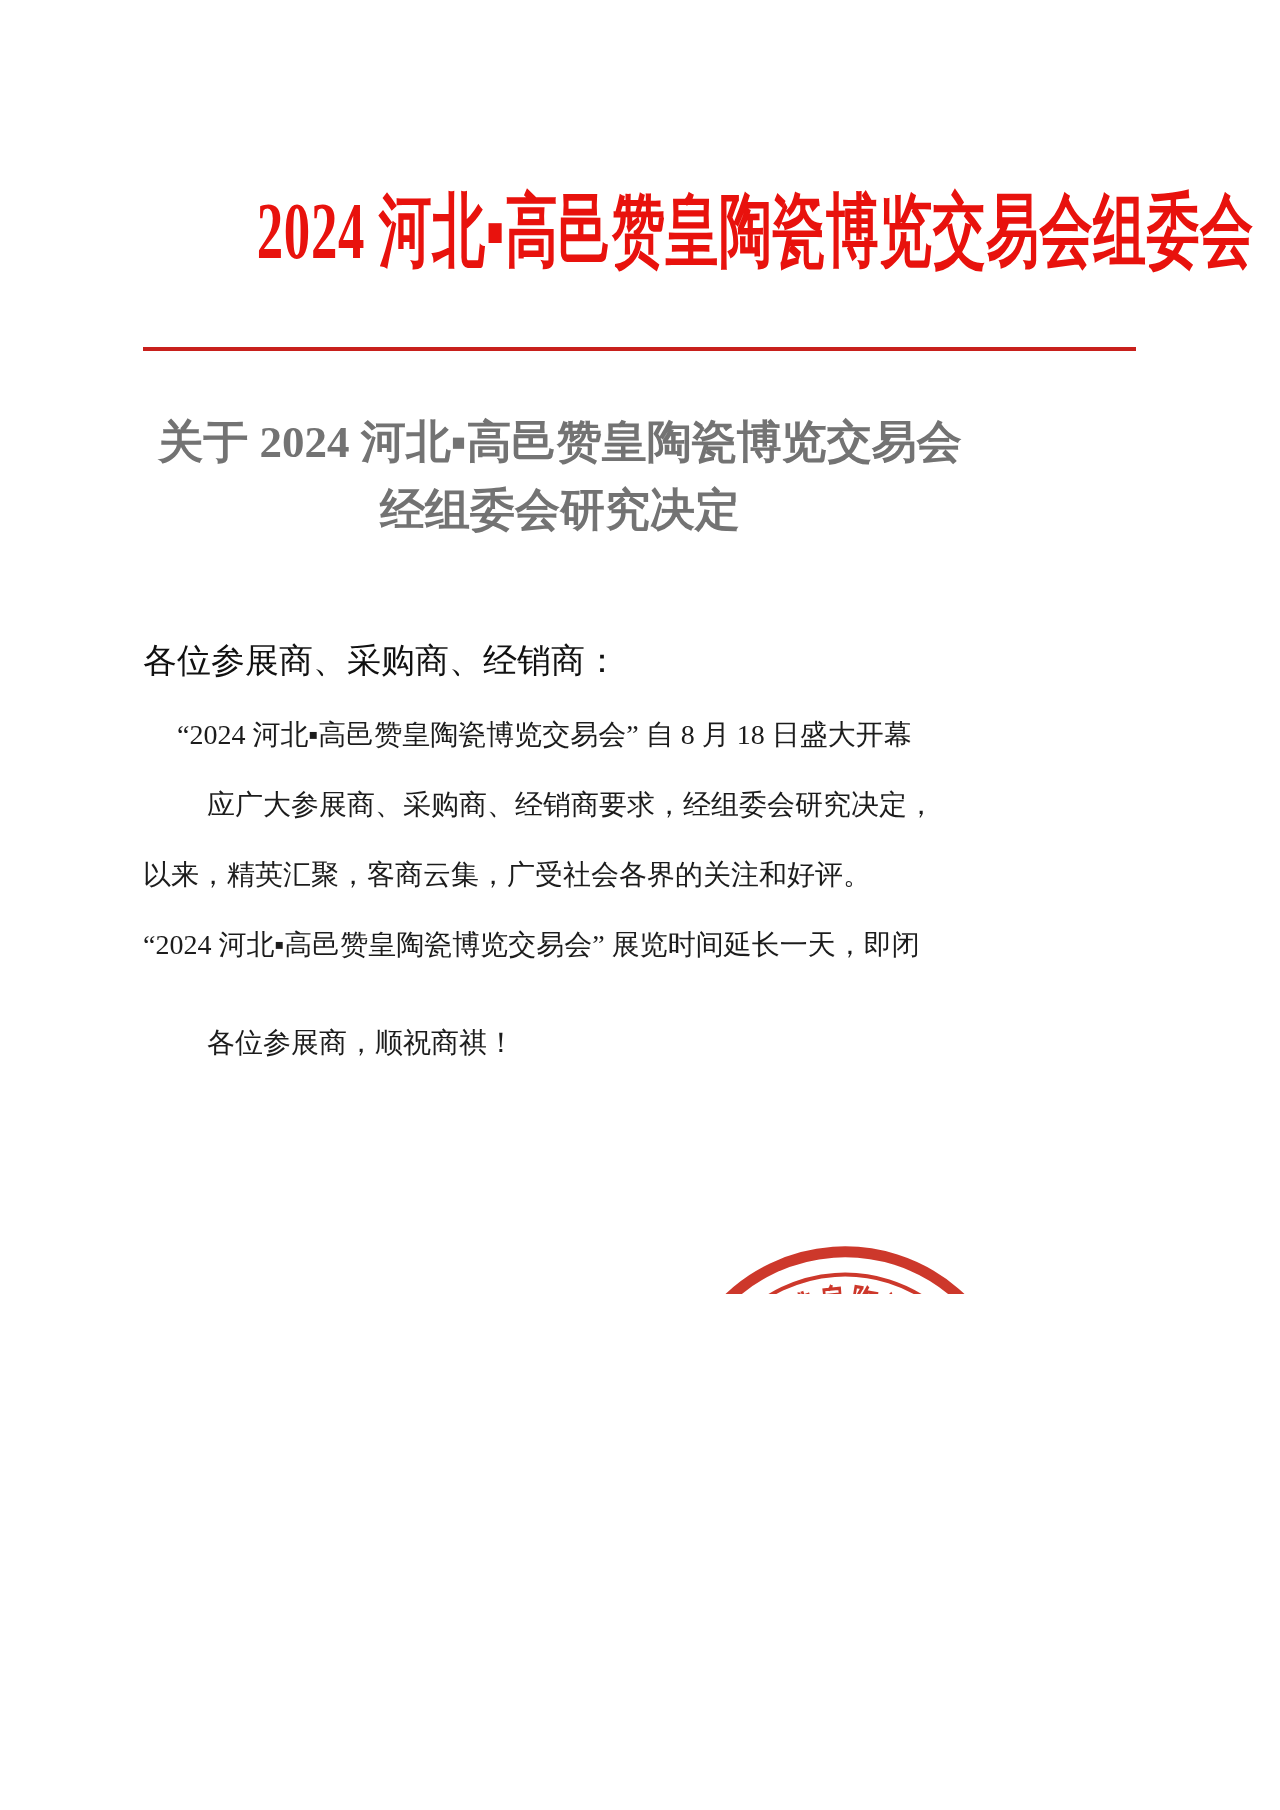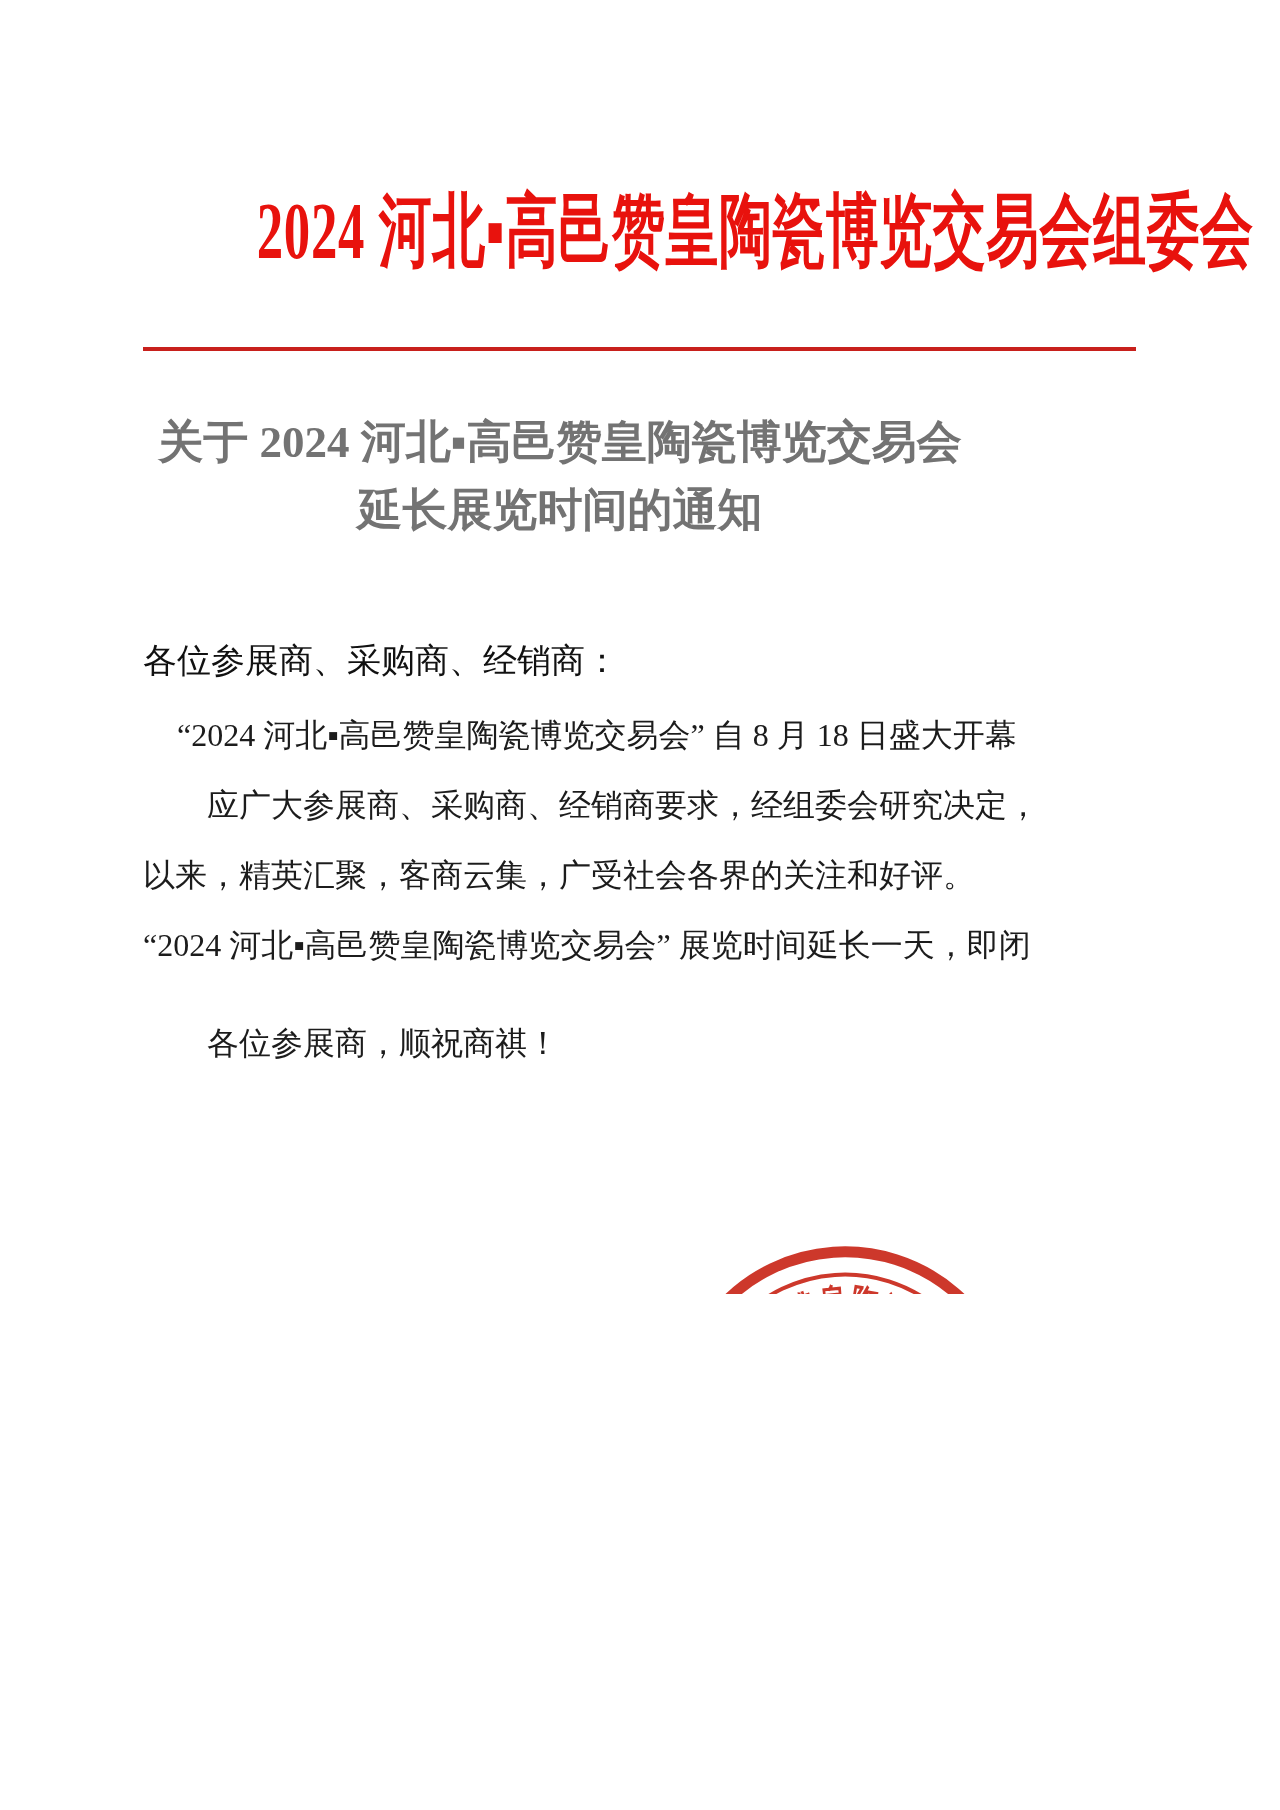--- a/index.html
+++ b/index.html
@@ -37,21 +37,21 @@
     color:#737373;
   }
   
   .salutation{
     position:absolute;top:638px;left:143px;
     font-family:"Liberation Sans", sans-serif;
     font-weight:normal;font-size:34px;color:#111;
   }
   .body-text{
     position:absolute;top:700px;left:143px;width:996px;
-    font-size:32px;line-height:70px;color:#1c1c1c;
+    font-size:28px;line-height:70px;color:#1c1c1c;
   }
   .body-text .line{white-space:nowrap;}
   .body-text .indent{text-indent:64px;}
   .body-text .indent-sm{text-indent:34px;}
   .body-text .closing{margin-top:28px;}
   
   .sig-org{
     position:absolute;top:1358px;right:207px;
     font-size:30px;font-weight:600;color:#111;
     white-space:nowrap;z-index:2;
@@ -76,21 +76,21 @@
 
 <div class="page">
 
   <div class="org-header">
     <span class="stretch">2024 河北▪高邑赞皇陶瓷博览交易会组委会</span>
   </div>
   <div class="red-rule"></div>
 
   <div class="doc-title">
     <div>关于 2024 河北▪高邑赞皇陶瓷博览交易会</div>
-    <div>延长展览时间的通知</div>
+    <div>经组委会研究决定</div>
   </div>
 
   <div class="salutation">各位参展商、采购商、经销商：</div>
 
   <div class="body-text">
     <div class="line indent-sm">“2024 河北▪高邑赞皇陶瓷博览交易会” 自 8 月 18 日盛大开幕</div>
     <div class="line indent">应广大参展商、采购商、经销商要求，经组委会研究决定，</div>
     <div class="line">以来，精英汇聚，客商云集，广受社会各界的关注和好评。</div>
     <div class="line">“2024 河北▪高邑赞皇陶瓷博览交易会” 展览时间延长一天，即闭</div>
     <div class="line indent closing">各位参展商，顺祝商祺！</div>

